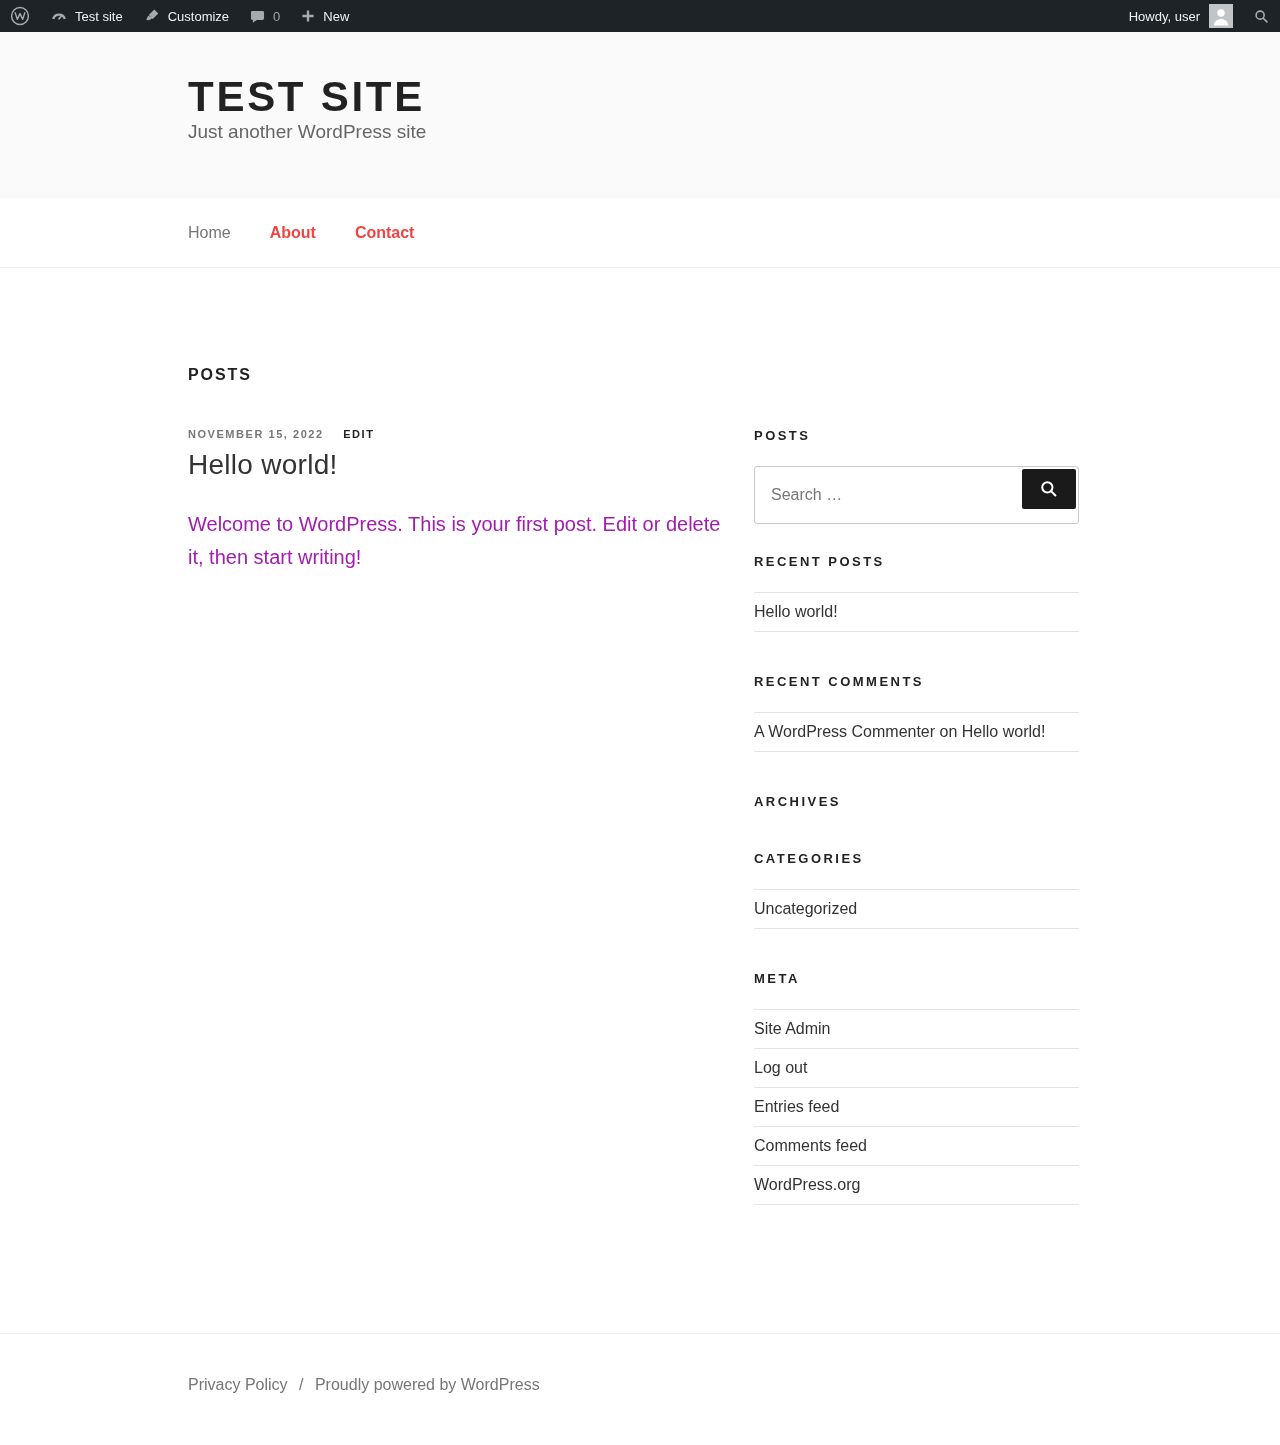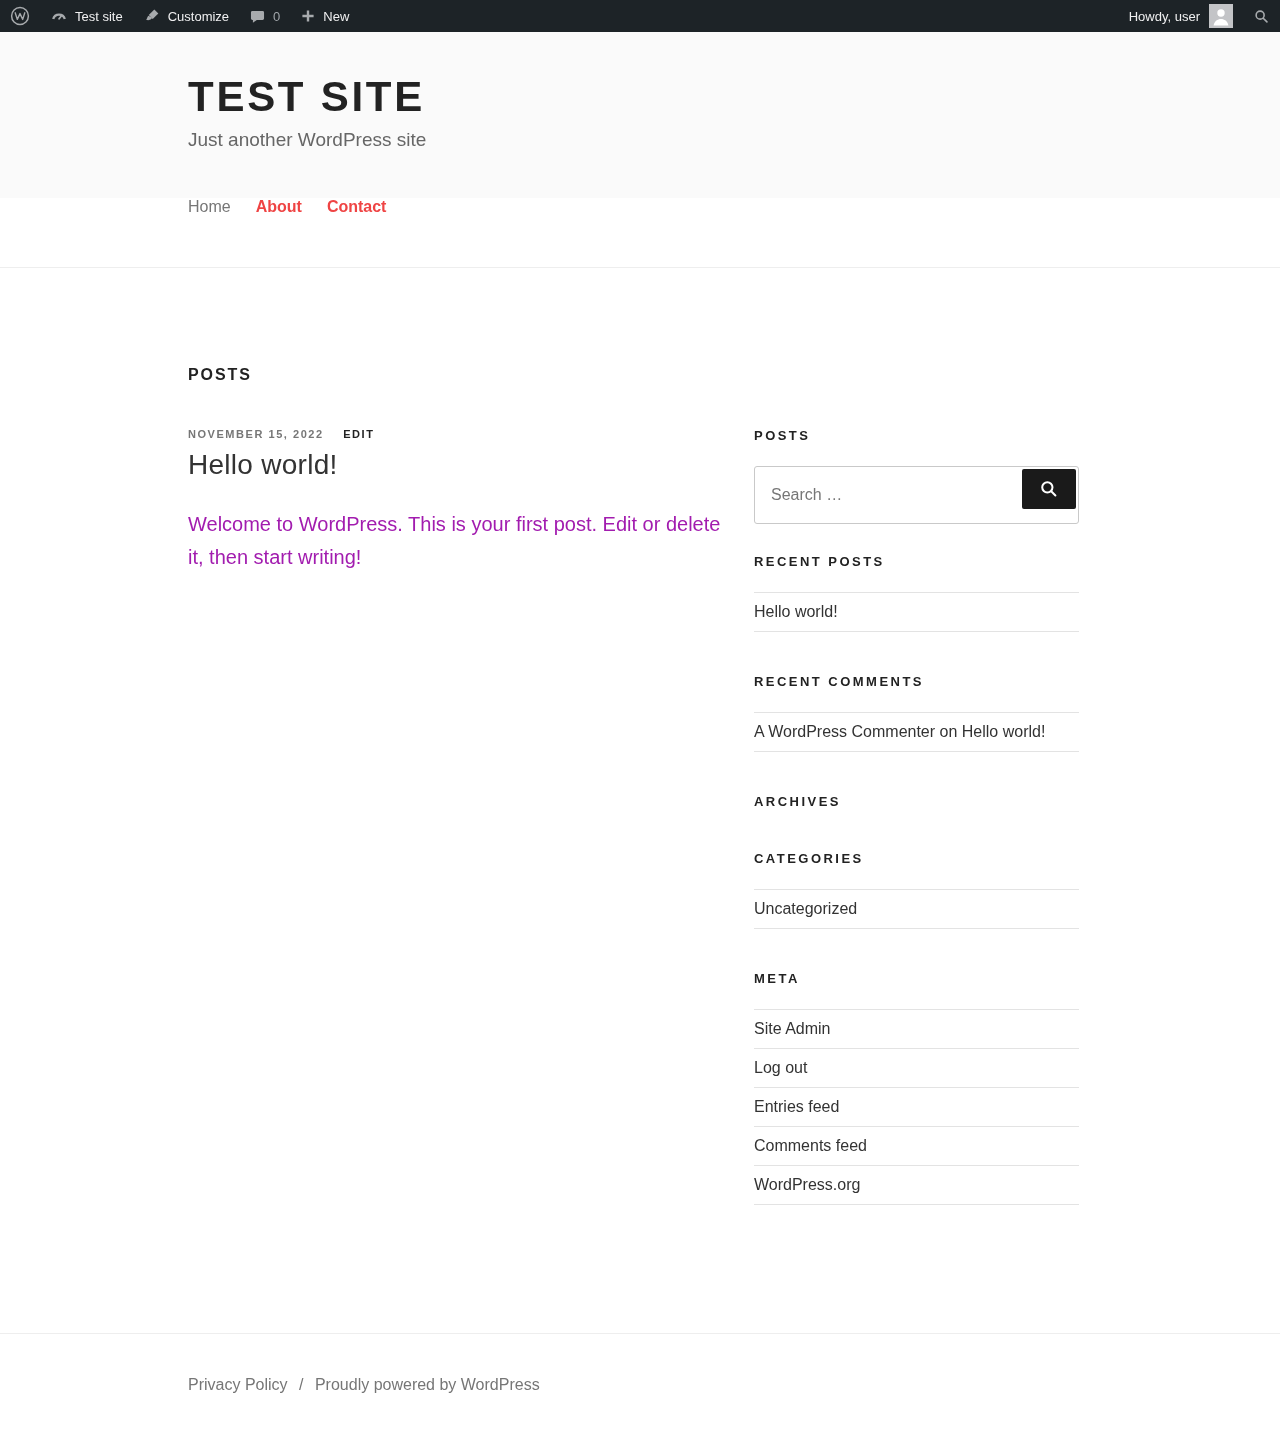--- a/index.html
+++ b/index.html
@@ -44,25 +44,25 @@
 
   
   .site-header { background: #fafafa; height: 166px; padding-top: 41px; }
   .site-title {
     font-size: 42px;
     font-weight: bold;
     letter-spacing: .065em;
     color: #222;
     display: inline-block;
   }
-  .site-tagline { font-size: 19px; color: #666; margin-top: 8px; }
+  .site-tagline { font-size: 19px; color: #666; }
 
   
   .main-nav { background: #fff; border-bottom: 1px solid #eee; height: 70px; }
-  .main-nav .wrap { display: flex; align-items: flex-start; height: 100%; column-gap: 25px; }
+  .main-nav .wrap { display: flex; align-items: center; height: 100%; column-gap: 39px; }
   .nav-link { font-size: 16px; font-weight: bold; color: #ef4444; }
   .nav-link.current { color: #767676; font-weight: normal; }
 
   
   .content { padding-top: 90px; padding-bottom: 86px; }
   .posts-heading {
     font-size: 16px;
     font-weight: bold;
     letter-spacing: .12em;
     color: #222;

